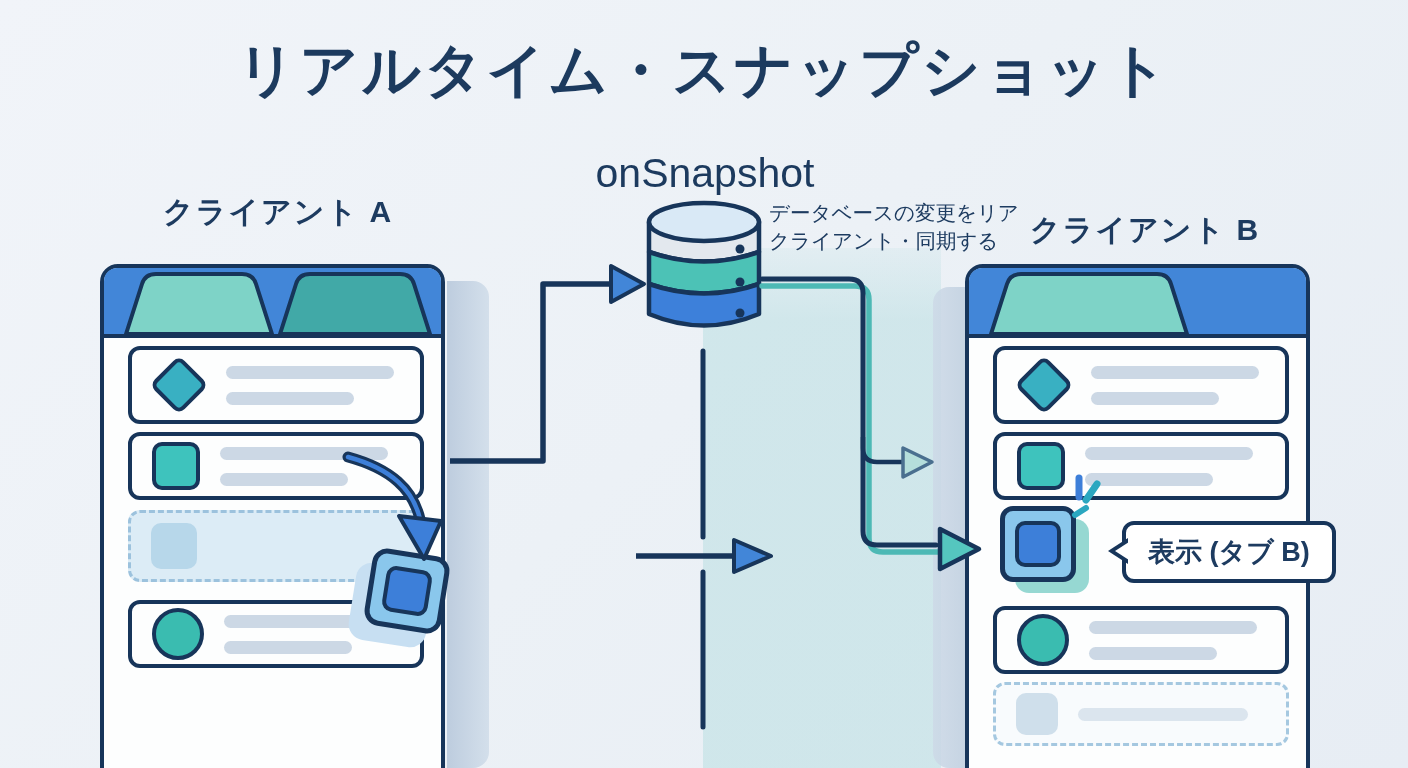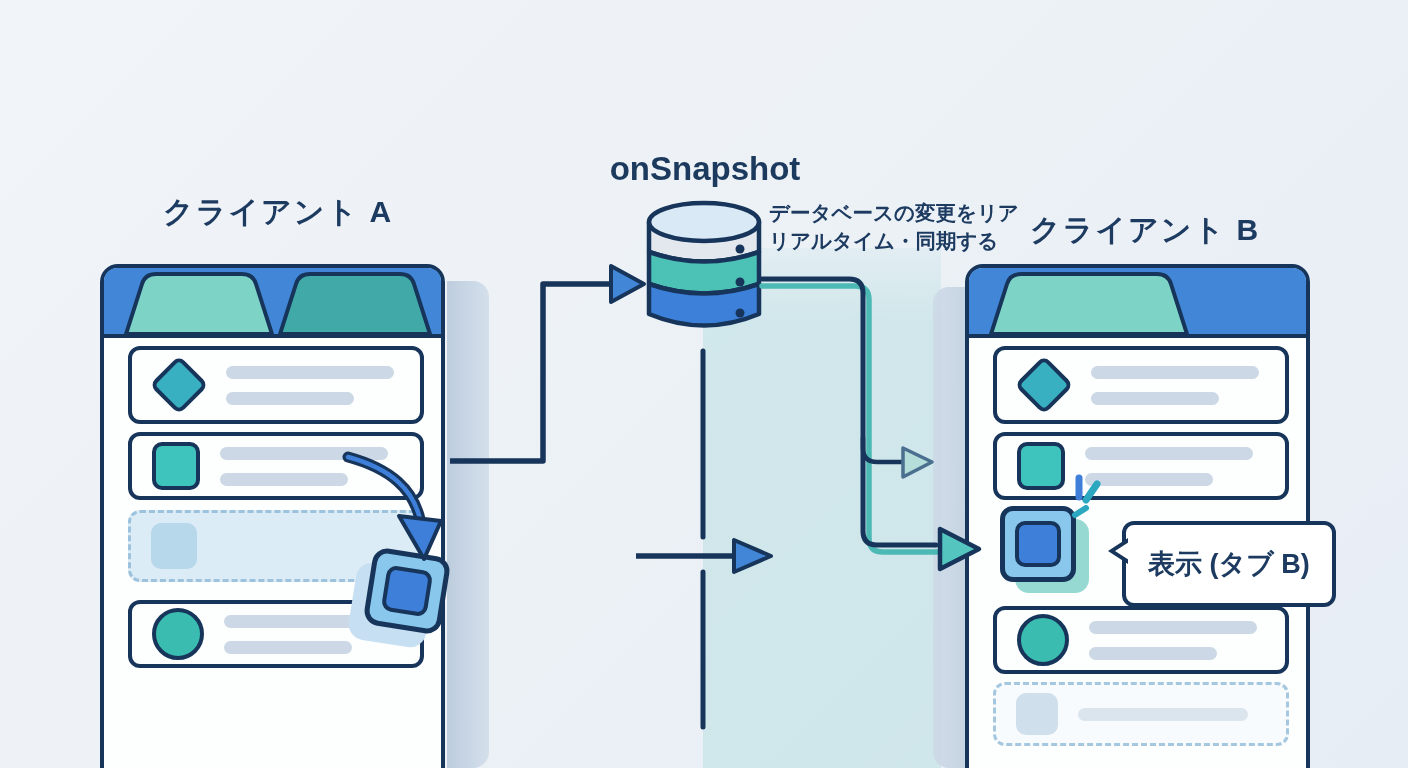--- a/index.html
+++ b/index.html
@@ -7,22 +7,22 @@
     position:relative;width:1408px;height:768px;overflow:hidden;
     background:linear-gradient(135deg,#f1f4f9 0%,#ecf1f6 50%,#e7edf4 100%);
     font-family:"Liberation Sans","DejaVu Sans",sans-serif;color:#17355a;
   }
   .abs{position:absolute;}
   
   .title{left:0;top:32px;width:100%;text-align:center;font-size:58px;font-weight:bold;
     letter-spacing:3px;color:#1c3a5e;}
   
   .client-label{font-size:30px;font-weight:bold;color:#1d3b60;letter-spacing:2px;}
-  .db-label{left:572px;top:150px;width:266px;text-align:center;font-size:33px;font-weight:bold;color:#1c3a5e;}
-  .db-note{left:769px;top:199px;width:256px;font-size:20.5px;font-weight:bold;line-height:1.35;color:#1d3b60;}
+  .db-label{left:572px;top:150px;width:266px;text-align:center;font-size:41px;font-weight:normal;color:#1c3a5e;}
+  .db-note{left:769px;top:199px;width:256px;font-size:20.5px;font-weight:normal;line-height:1.35;color:#1d3b60;}
   
   .teal-band{left:703px;top:248px;width:238px;height:520px;
     background:linear-gradient(180deg,rgba(181,221,224,.18) 0%,rgba(181,221,224,.5) 14%,rgba(181,221,224,.5) 100%);}
   
   .shadow-a{left:447px;top:281px;width:42px;height:487px;border-radius:0 16px 16px 0;
     background:linear-gradient(90deg,#b5c6da 0%,#cfdce9 100%);opacity:.85;}
   .shadow-b{left:933px;top:287px;width:34px;height:481px;border-radius:16px 0 0 16px;
     background:linear-gradient(90deg,#cdd9e7 0%,#bfcfdf 100%);opacity:.85;}
   
   .window{width:345px;height:520px;box-sizing:border-box;background:#fdfefe;
@@ -46,48 +46,49 @@
   .ic-ghost-a{width:46px;height:46px;border-radius:10px;background:#b7d7ea;}
   .ic-ghost-b{width:42px;height:42px;border-radius:10px;background:#cfdfeb;}
   
   .tile{box-sizing:border-box;background:#8ac7ec;border:5px solid #17355a;border-radius:15px;
     display:flex;align-items:center;justify-content:center;z-index:6;}
   .tile-inner{width:46px;height:46px;box-sizing:border-box;background:#3d7fd9;border:4px solid #17355a;border-radius:10px;}
   .tile-shadow-a{left:352px;top:566px;width:78px;height:78px;border-radius:16px;background:#c7dff2;
     transform:rotate(9deg);z-index:5;}
   .tile-shadow-b{left:1015px;top:519px;width:74px;height:74px;border-radius:14px;background:#84d1ca;opacity:.85;z-index:5;}
   
-  .bubble{background:#ffffff;border:4px solid #17355a;border-radius:12px;padding:21px 22px;
+  .bubble{background:#ffffff;border:4px solid #17355a;border-radius:12px;padding:9px 22px;
     font-size:27px;font-weight:bold;color:#1d3b60;z-index:8;white-space:nowrap;}
   .bubble:before{content:"";position:absolute;left:-31px;top:13px;width:0;height:0;
     border:13px solid transparent;border-right:20px solid #17355a;}
   .bubble:after{content:"";position:absolute;left:-20px;top:17px;width:0;height:0;
     border:9px solid transparent;border-right:14px solid #ffffff;}
   svg{display:block;}
   .overlay{left:0;top:0;z-index:5;pointer-events:none;}
   .z6{z-index:6;} .z7{z-index:7;}
 </style>
 </head>
 <body>
 
 <div id="canvas">
 
   <div class="abs teal-band"></div>
 
   <div class="abs shadow-a"></div>
   <div class="abs shadow-b"></div>
 
+  <div class="abs title">リアルタイム・スナップショット</div>
 
   <div class="abs client-label" style="left:163px;top:192px;">クライアント A</div>
   <div class="abs client-label" style="left:1030px;top:210px;text-align:right;">クライアント B</div>
 
   <div class="abs db-label">onSnapshot</div>
   <div class="abs db-note">
     <div>データベースの変更をリア</div>
-    <div>リアルタイム・同期する</div>
+    <div>クライアント・同期する</div>
   </div>
 
   <div class="abs window" style="left:100px;top:264px;">
     <div class="win-header">
       <svg width="337" height="66" viewBox="0 0 337 66">
         <path d="M22,66 L38,16 Q41,6 52,6 L138,6 Q149,6 152,16 L168,66 Z" fill="#7ed3c7" stroke="#17355a" stroke-width="4" stroke-linejoin="round"></path>
         <path d="M176,66 L192,16 Q195,6 206,6 L296,6 Q307,6 310,16 L326,66 Z" fill="#41a9a7" stroke="#17355a" stroke-width="4" stroke-linejoin="round"></path>
       </svg>
     </div>
     <div class="card" style="top:78px;height:78px;">

